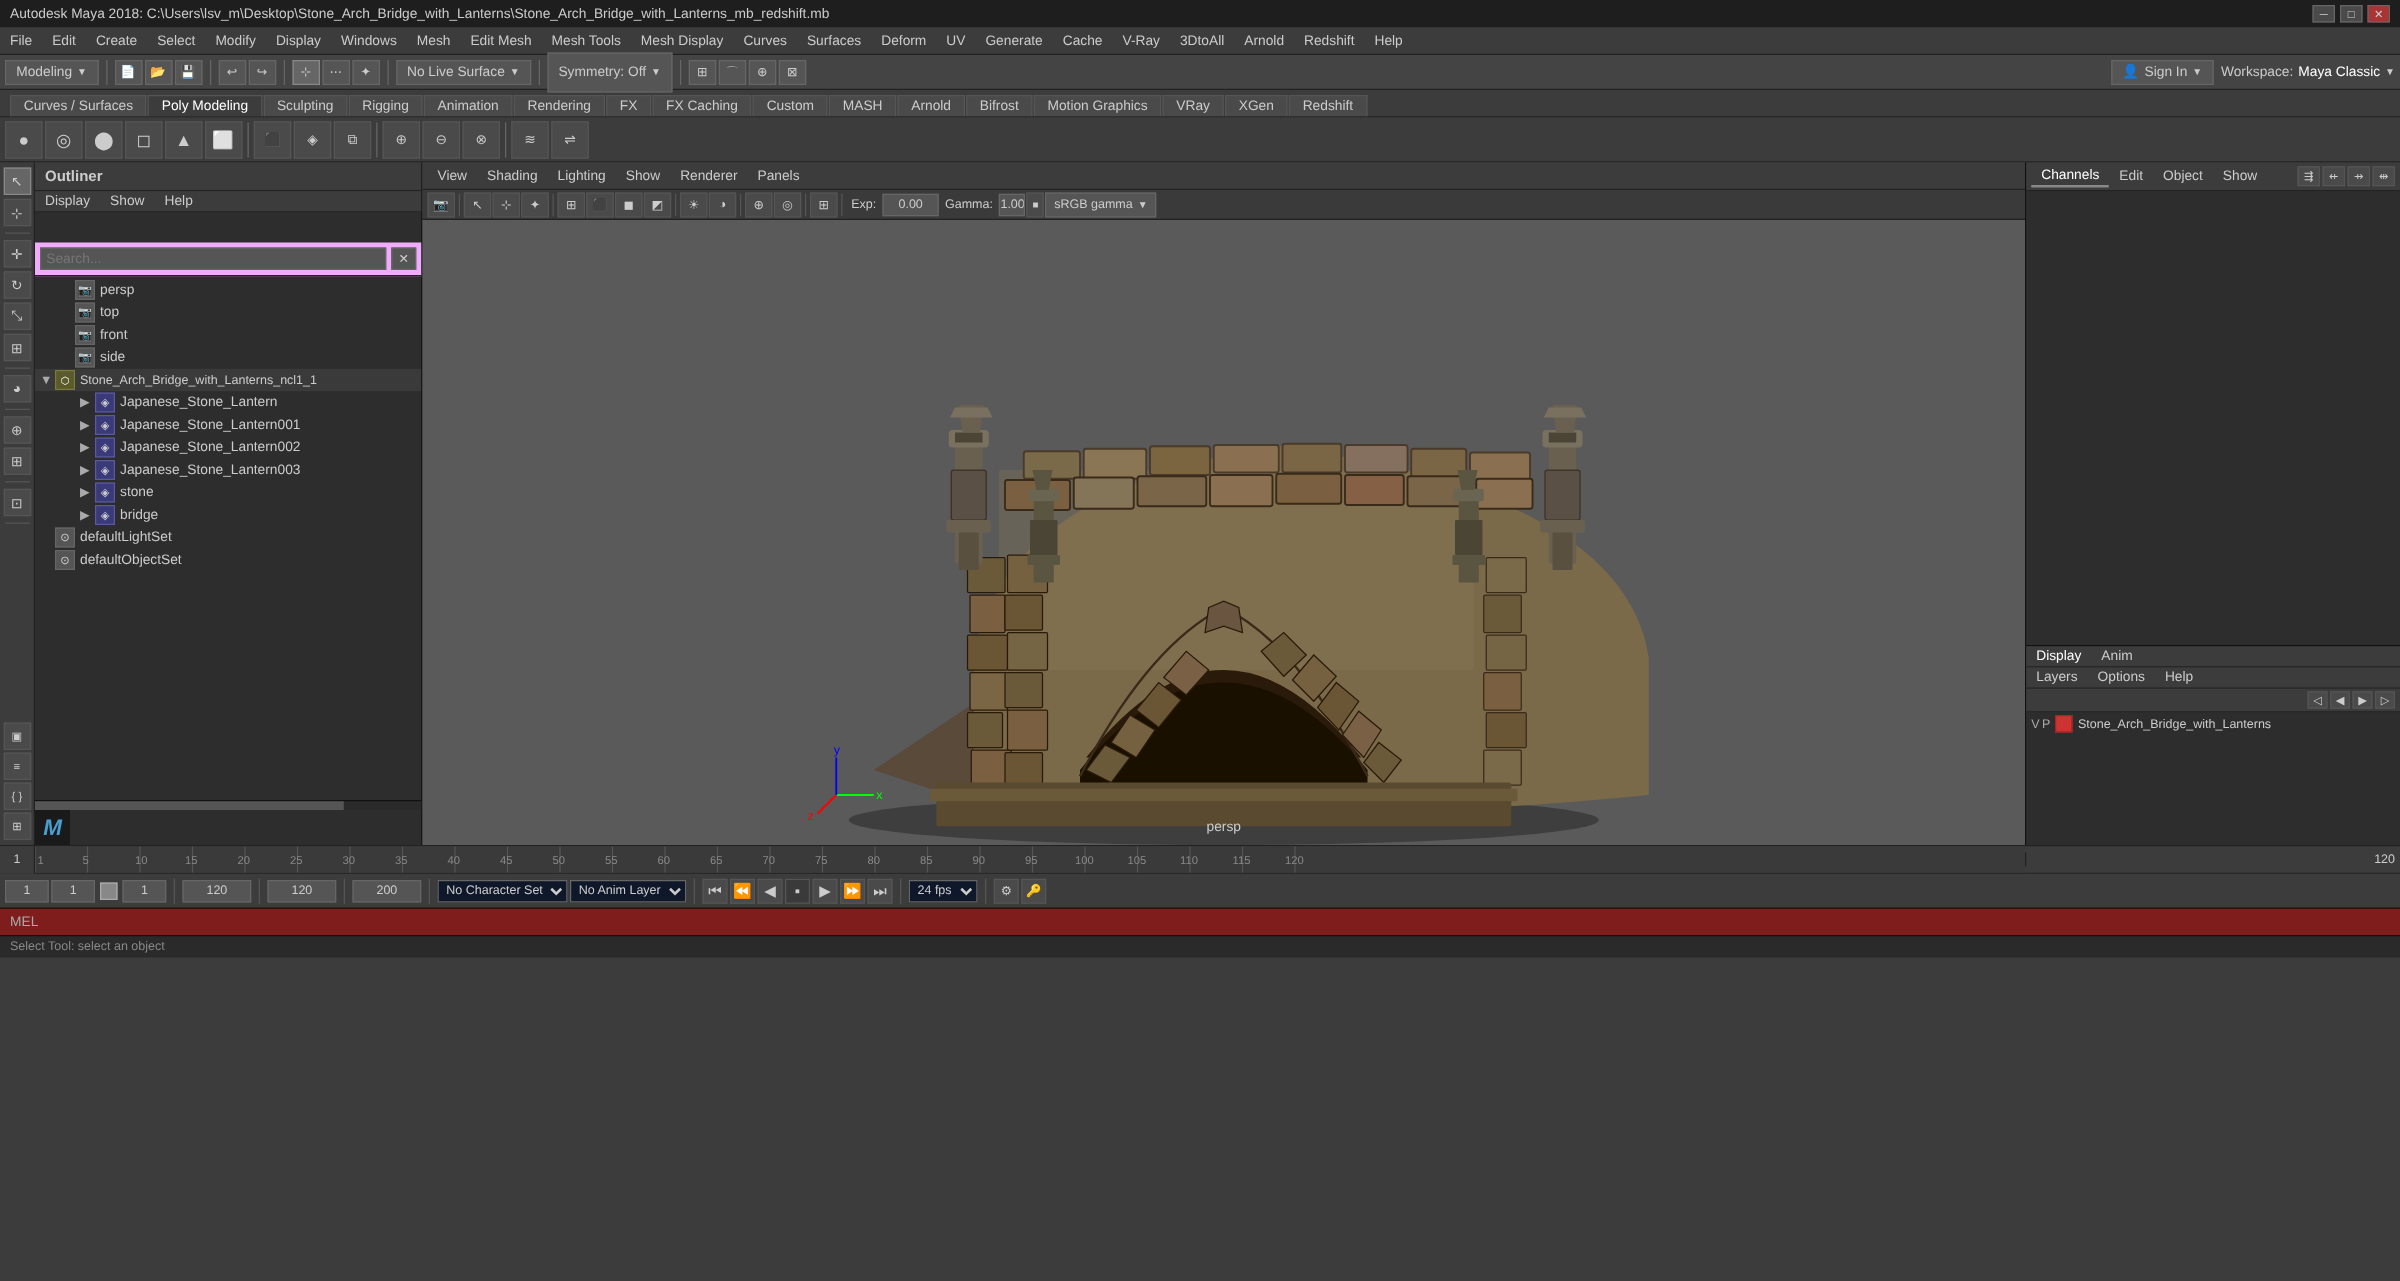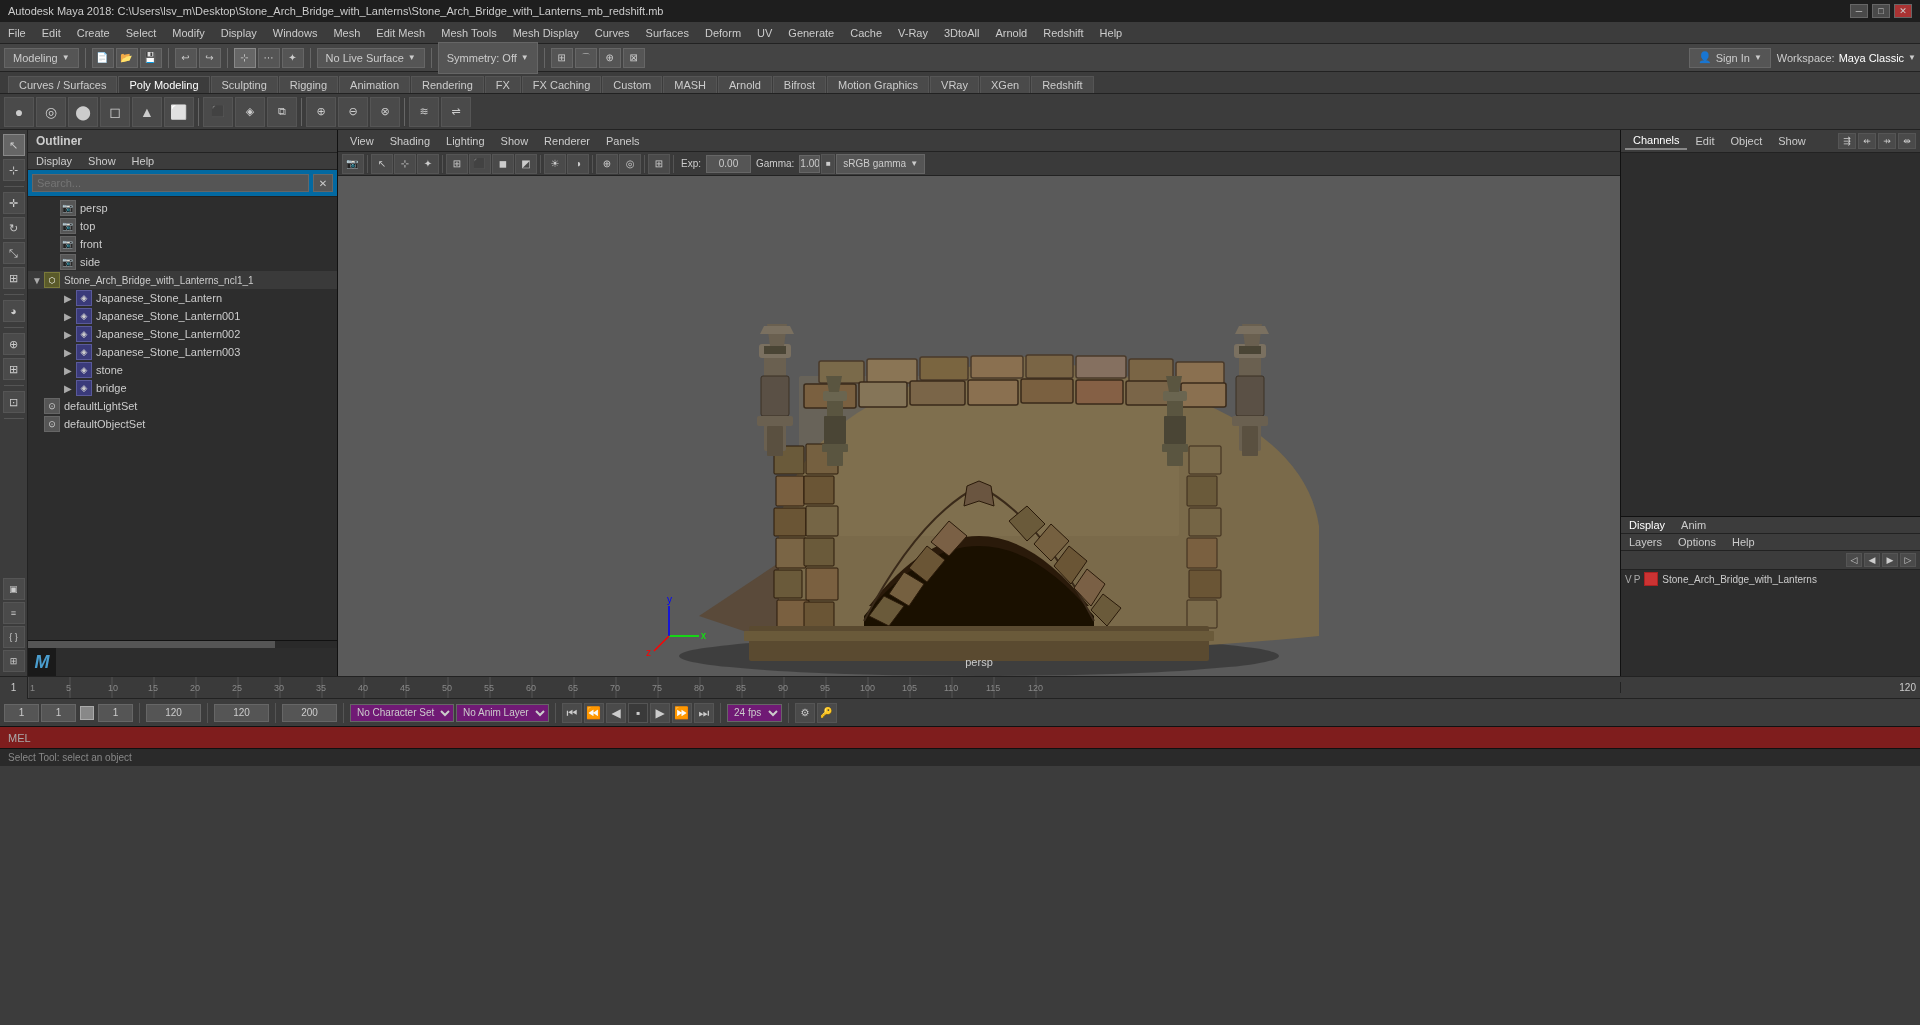--- a/index.html
+++ b/index.html
@@ -216,25 +216,26 @@
       border-bottom: 1px solid #222;
     }
     .outliner-menu-item {
       padding: 2px 8px;
       font-size: 11px;
       color: #ccc;
       cursor: pointer;
     }
     #outliner-search {
       padding: 4px 4px;
-      background: #0369a1;
+      background: #f0abfc;
       border-bottom: 1px solid #222;
       display: flex;
       align-items: center;
       gap: 4px;
+      margin-top: 24px;
     }
     #search-input {
       flex: 1;
       background: #555;
       border: 1px solid #666;
       color: #ccc;
       padding: 2px 4px;
       font-size: 11px;
       height: 18px;
     }
@@ -499,21 +500,21 @@
       background: #4a4a4a;
       border: 1px solid #555;
       display: flex;
       align-items: center;
       justify-content: center;
       font-size: 12px;
       color: #ccc;
       cursor: pointer;
     }
     .dropdown-sm {
-      background: #701a75;
+      background: #0f172a;
       border: 1px solid #666;
       color: #ccc;
       font-size: 10px;
       height: 18px;
       padding: 0 2px;
     }
 
     
     #status-bar {
       height: 22px;

